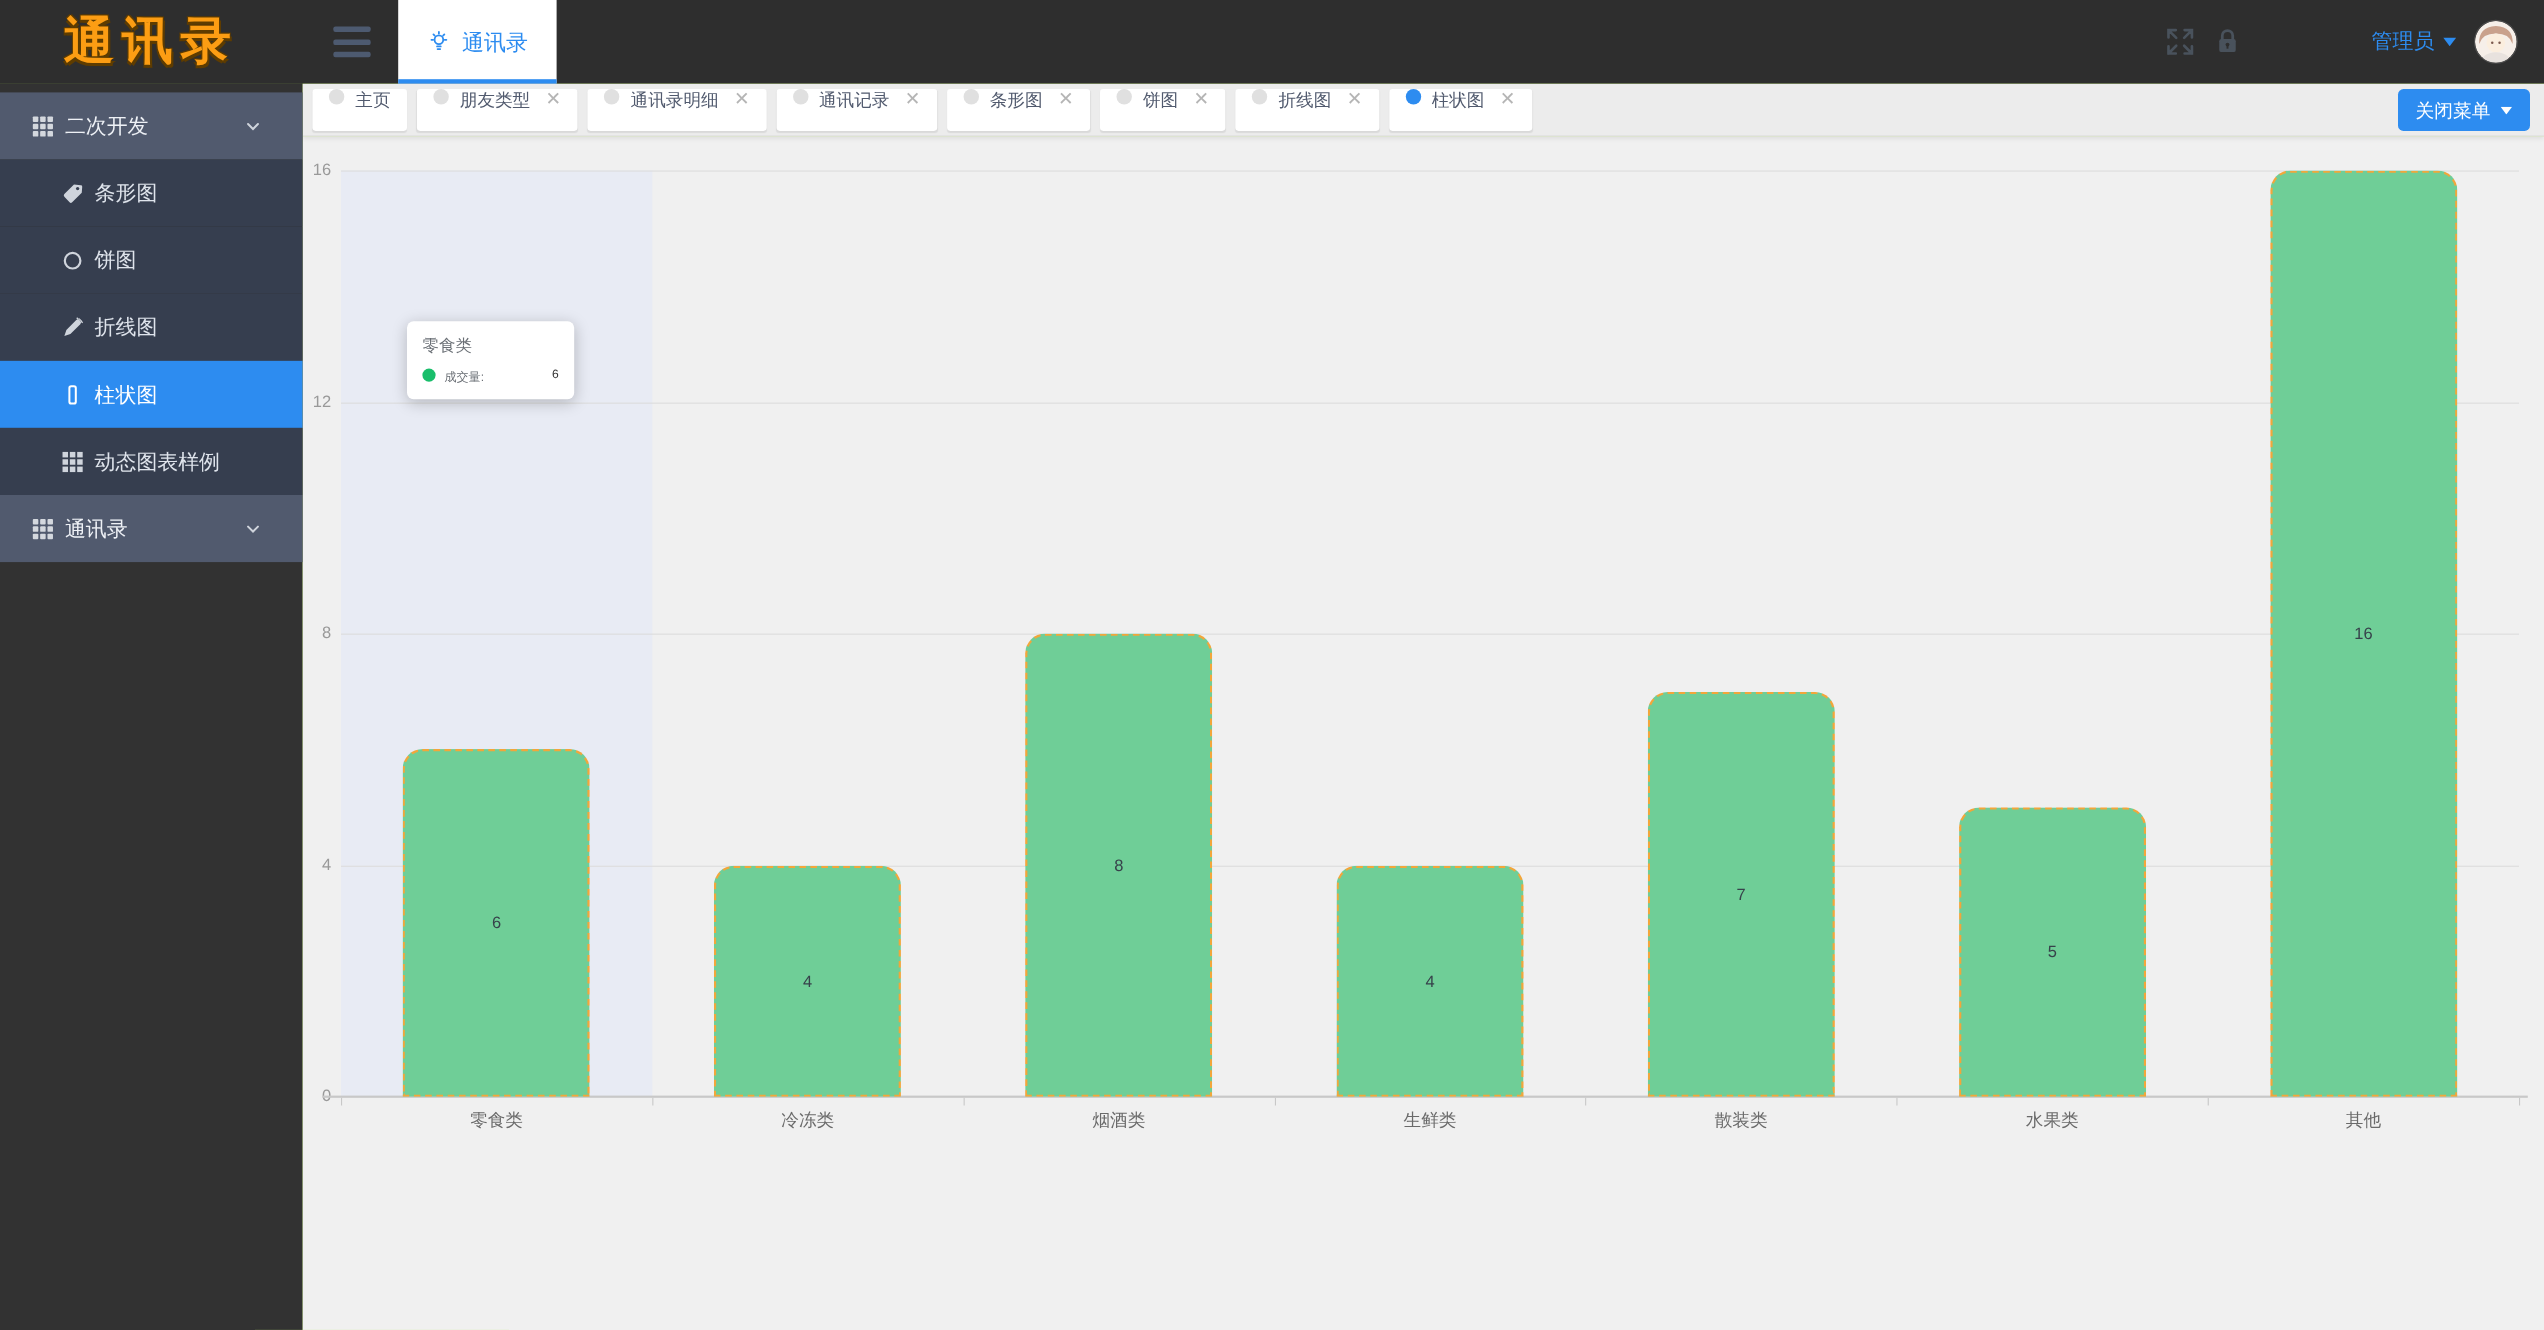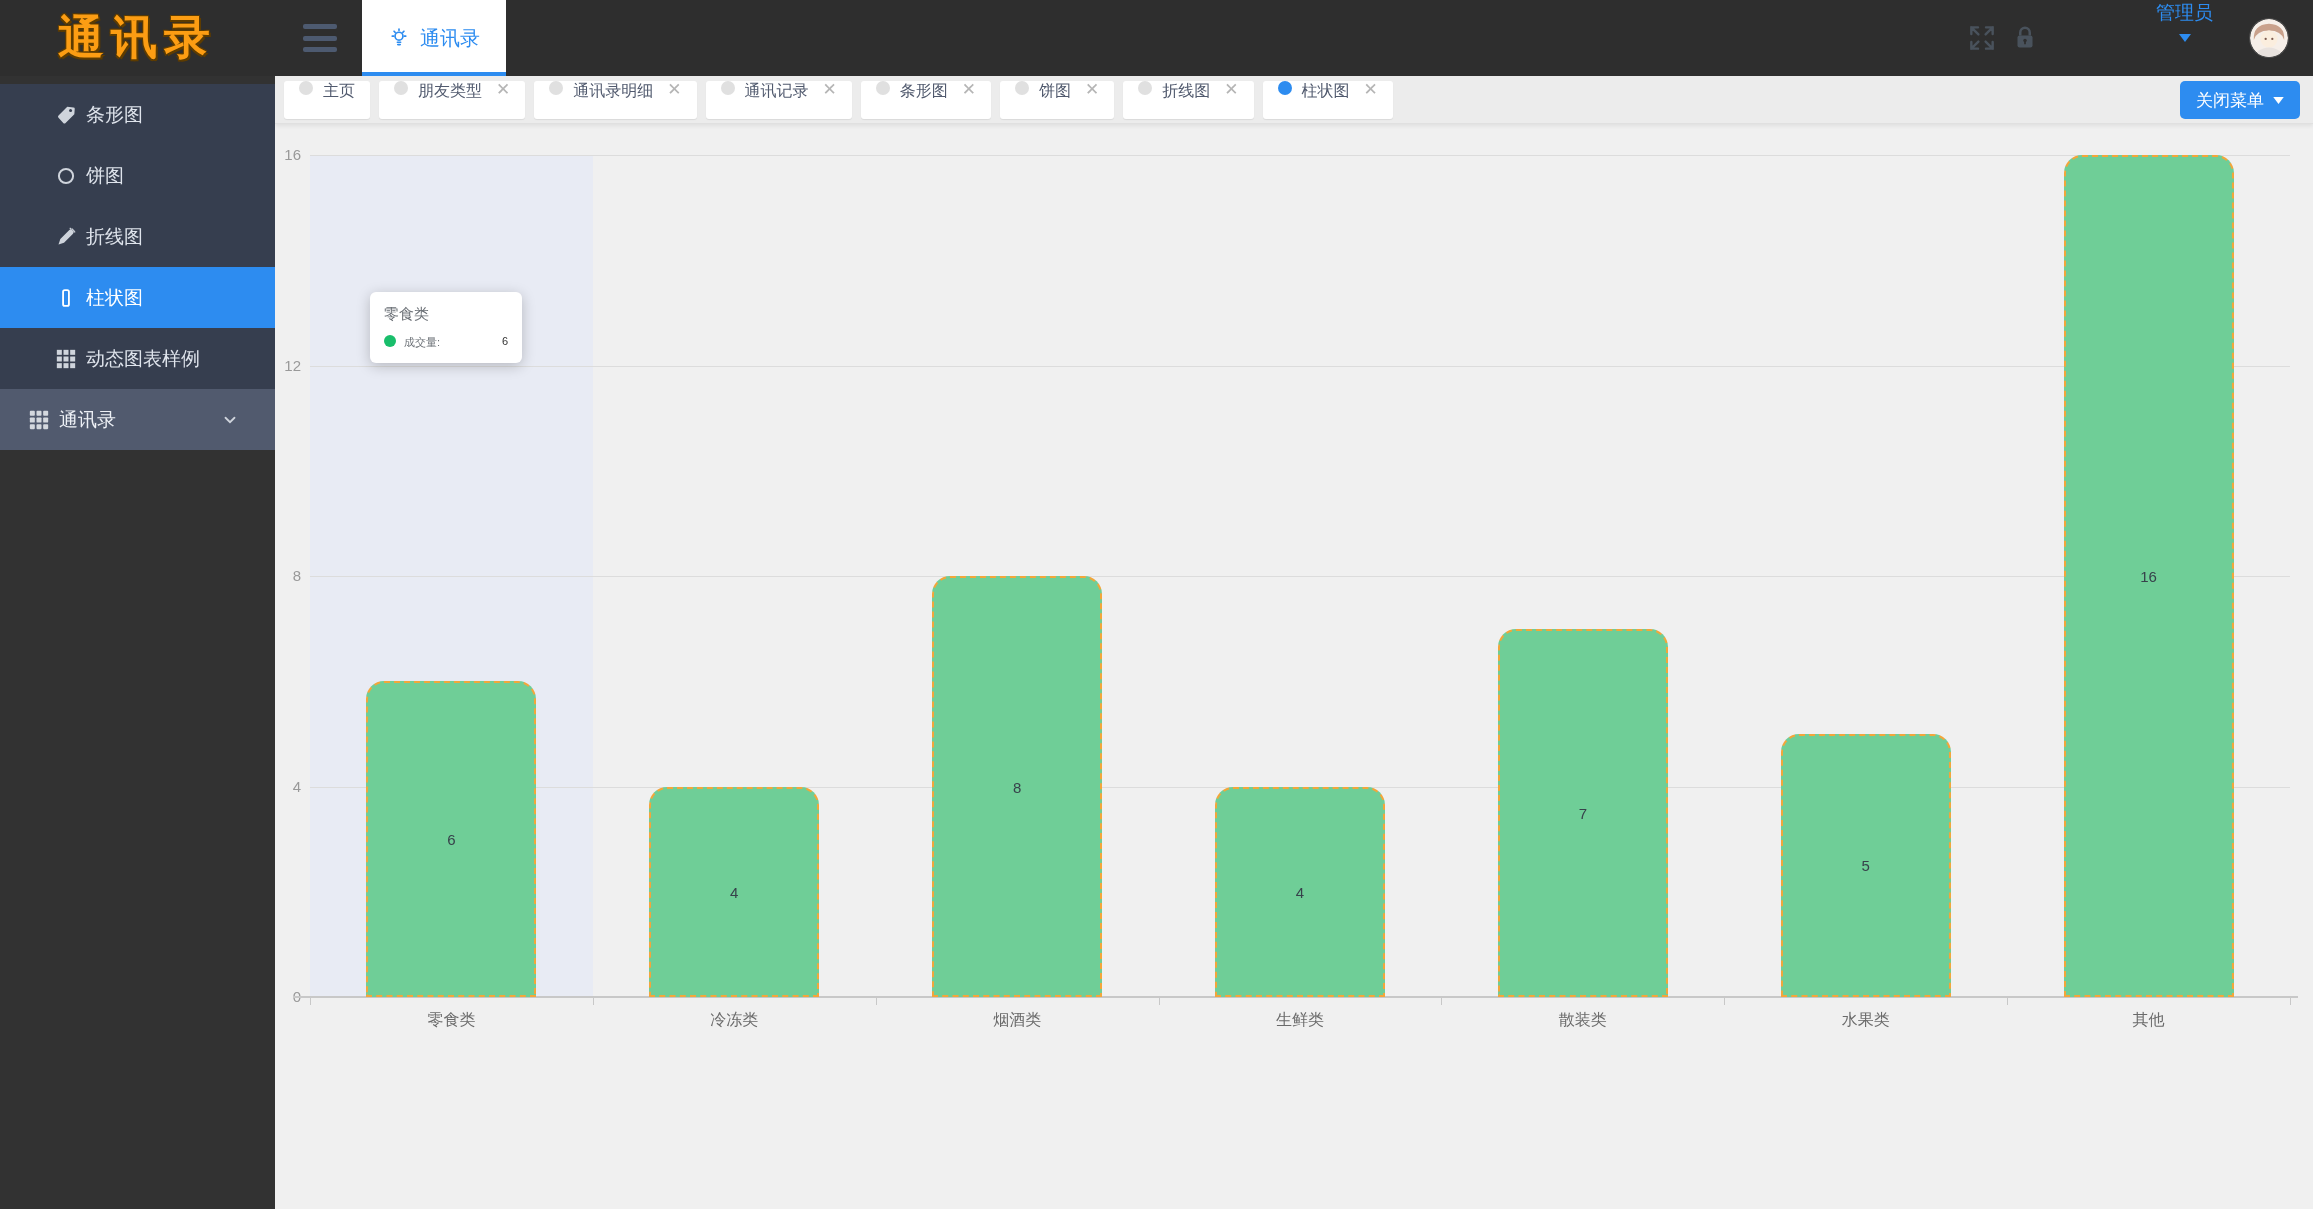--- a/index.html
+++ b/index.html
@@ -12,21 +12,21 @@
              text-shadow:2px 2px 0 #5e3c00,-1px -1px 0 #5e3c00,1px -1px 0 #5e3c00,-1px 2px 0 #5e3c00;}
   .hamburger{position:absolute;left:303px;top:24px;width:36px;height:28px;display:flex;flex-direction:column;justify-content:space-between;cursor:pointer;}
   .hamburger span{display:block;width:34px;height:5px;border-radius:2px;background:#4d5a70;}
   .top-menu{position:absolute;left:362px;top:0;height:76px;display:flex;background:#ffffff;}
   .top-menu-item{position:relative;height:76px;display:flex;align-items:center;gap:10px;padding:0 26px;cursor:pointer;
                  font-size:20px;color:#495060;}
   .top-menu-item.active{color:#2d8cf0;}
   .top-menu-item.active .underline{position:absolute;left:0;right:0;bottom:0;height:4px;background:#2d8cf0;}
   .hdr-right-icon{position:absolute;top:0;height:76px;display:flex;align-items:center;cursor:pointer;}
   .hdr-user{position:absolute;left:2156px;top:0;height:76px;display:flex;align-items:center;gap:8px;cursor:pointer;
-            color:#2d8cf0;font-size:19px;flex-direction:column;}
+            color:#2d8cf0;font-size:19px;}
   .avatar{position:absolute;left:2250px;top:19px;width:38px;height:38px;border-radius:50%;overflow:hidden;cursor:pointer;box-shadow:0 0 0 1px rgba(255,255,255,.15);}
   
   .sidebar{position:absolute;left:0;top:76px;width:275px;height:1133px;background:#323232;z-index:25;}
   .side-menu{padding-top:8px;}
   .side-item{position:relative;height:61px;display:flex;align-items:center;cursor:pointer;font-size:19px;color:#eef1f6;}
   .side-item.parent{background:#515a6e;padding-left:28px;}
   .side-item.child{background:#363e4f;padding-left:55px;color:#dfe4ec;}
   .side-item.child.active{background:#2d8cf0;color:#ffffff;}
   .side-item .sicon{width:22px;height:22px;margin-right:9px;display:flex;align-items:center;justify-content:center;color:#d4d8de;}
   .side-item.child .sicon{color:#cfd4dc;}
@@ -119,20 +119,41 @@
         <path d="M8 34 Q20 26 32 34 L32 40 L8 40 Z" fill="#e8e2de"></path>
         <circle cx="16.5" cy="21" r="1.2" fill="#7b5a4e"></circle>
         <circle cx="23.5" cy="21" r="1.2" fill="#7b5a4e"></circle>
       </svg>
     </div>
   </div>
 
   <div class="sidebar">
     <div class="side-menu">
 
+      <div class="side-item parent">
+        <span class="sicon">
+          <svg width="20" height="20" viewBox="0 0 24 24" fill="currentColor">
+              <rect x="1" y="1" width="6" height="6" rx="1"></rect>
+              <rect x="9" y="1" width="6" height="6" rx="1"></rect>
+              <rect x="17" y="1" width="6" height="6" rx="1"></rect>
+              <rect x="1" y="9" width="6" height="6" rx="1"></rect>
+              <rect x="9" y="9" width="6" height="6" rx="1"></rect>
+              <rect x="17" y="9" width="6" height="6" rx="1"></rect>
+              <rect x="1" y="17" width="6" height="6" rx="1"></rect>
+              <rect x="9" y="17" width="6" height="6" rx="1"></rect>
+              <rect x="17" y="17" width="6" height="6" rx="1"></rect>
+            </svg>
+        </span>
+        <span class="slabel">二次开发</span>
+        <span class="chev">
+          <svg width="18" height="18" viewBox="0 0 24 24" fill="none" stroke="currentColor" stroke-width="2.4" stroke-linecap="round">
+              <polyline points="6,9 12,15 18,9"></polyline>
+            </svg>
+        </span>
+      </div>
 
 
       <div class="side-item child">
         <span class="sicon">
           <svg width="20" height="20" viewBox="0 0 24 24">
               <path d="M21 3 a1.5 1.5 0 0 1 1.5 1.5 L22 11 L11.5 21.5 a2 2 0 0 1-2.8 0 L3 15.3 a2 2 0 0 1 0-2.8 L13.5 2 Z" fill="currentColor"></path>
               <circle cx="17.5" cy="6.5" r="1.8" fill="#363e4f"></circle>
             </svg>
         </span>
         <span class="slabel">条形图</span>

